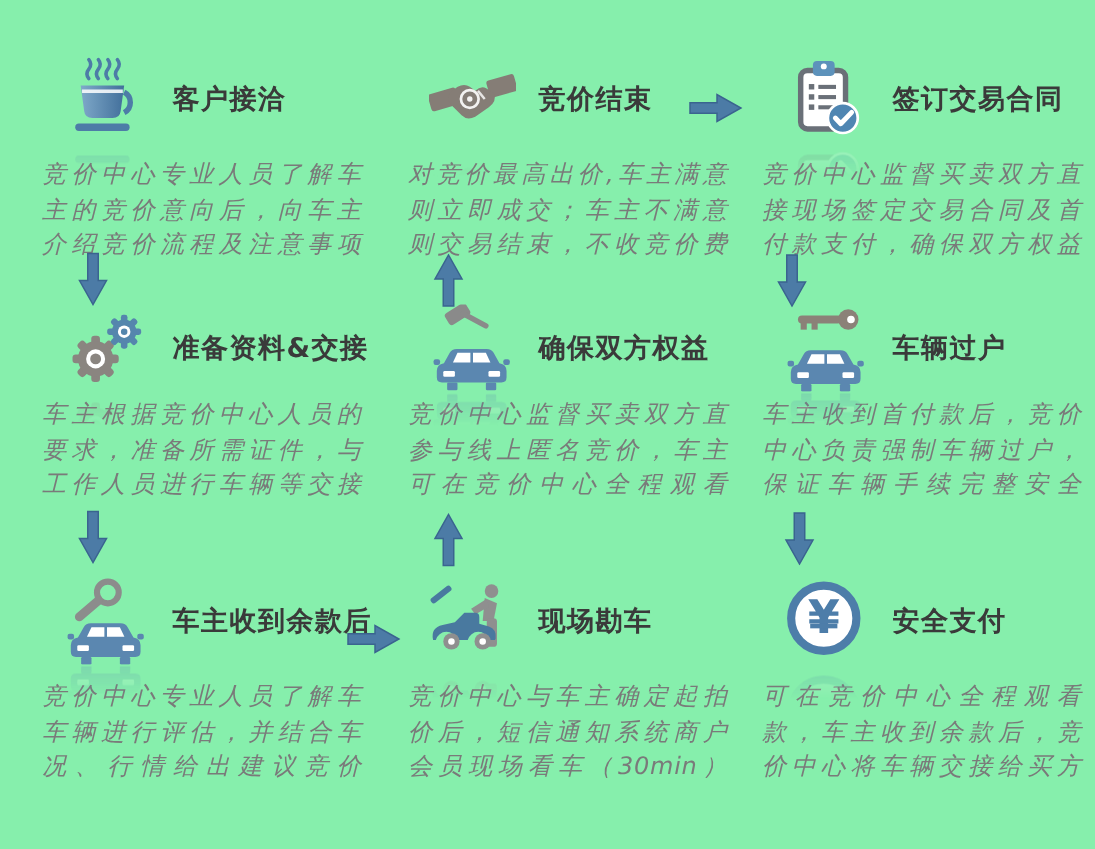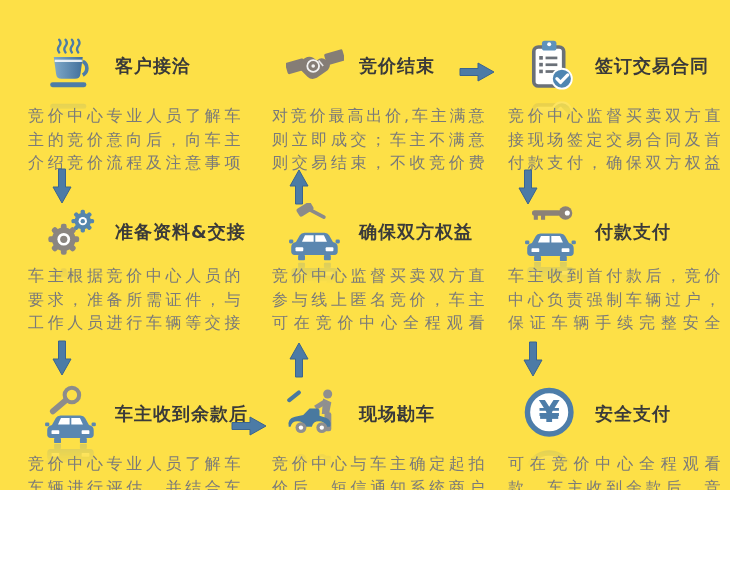--- a/index.html
+++ b/index.html
@@ -1,31 +1,31 @@
 <!DOCTYPE html>
 <html><head>
 <meta charset="utf-8">
 <style>
   html,body{margin:0;padding:0;background:#ffffff;}
   #canvas{
-    position:relative;width:730px;height:490px;background:#fde047;
+    position:relative;width:730px;height:566px;background:#86efac;
     font-family:"DejaVu Sans","Liberation Sans",sans-serif;overflow:hidden;
   }
   .cell{position:absolute;width:213px;}
   .head{display:flex;align-items:center;gap:15px;padding-left:14px;height:60px;}
   .icon{
     width:58px;height:58px;flex:0 0 58px;
     -webkit-box-reflect:below 1px linear-gradient(transparent 62%, rgba(0,0,0,0.22));
   }
   .icon svg{width:100%;height:100%;display:block;}
   .title{font-size:18px;font-weight:bold;color:#3a3a3a;letter-spacing:1px;white-space:nowrap;}
   .desc{
     margin-top:8px;font-size:16px;line-height:23.5px;color:#7a7a7a;
     letter-spacing:0.5px;white-space:pre-line;
-    text-align:justify;text-align-last:justify;text-justify:inter-character;
+    text-align:justify;text-align-last:justify;text-justify:inter-character;font-style:italic;
   }
   .row2 .desc{margin-top:2px;}
   .arrow{position:absolute;width:36px;height:24px;}
   .arrow svg{width:100%;height:100%;display:block;}
   .rot90{transform:rotate(90deg);}
   .rotm90{transform:rotate(-90deg);}
 </style>
 </head>
 <body>
 
@@ -181,21 +181,21 @@
             <path d="M33 29 h10 l3.5 7.5 h-13.5 z" fill="#ffffff"></path>
             <rect x="10" y="43" width="9" height="4.5" rx="1" fill="#ffffff"></rect>
             <rect x="45" y="43" width="9" height="4.5" rx="1" fill="#ffffff"></rect>
             <rect x="2.5" y="34" width="5" height="4.5" rx="1.6"></rect>
             <rect x="56.5" y="34" width="5" height="4.5" rx="1.6"></rect>
             <rect x="13" y="52" width="8" height="6" rx="1"></rect>
             <rect x="43" y="52" width="8" height="6" rx="1"></rect>
           </g>
         </svg>
       </div>
-      <div class="title">付款支付</div>
+      <div class="title">车辆过户</div>
     </div>
     <div class="desc">车主收到首付款后，竞价
 中心负责强制车辆过户，
 保证车辆手续完整安全</div>
   </div>
 
   <div class="cell row3" style="left:28px;top:384px;">
     <div class="head">
       <div class="icon">
         <svg viewBox="0 0 64 64">

